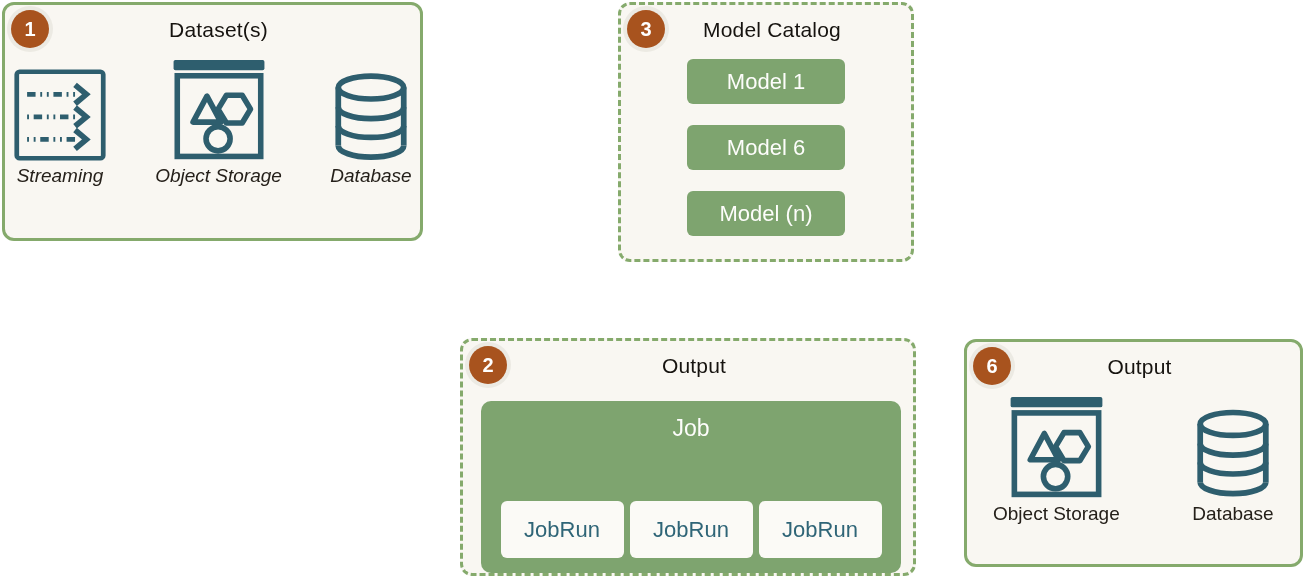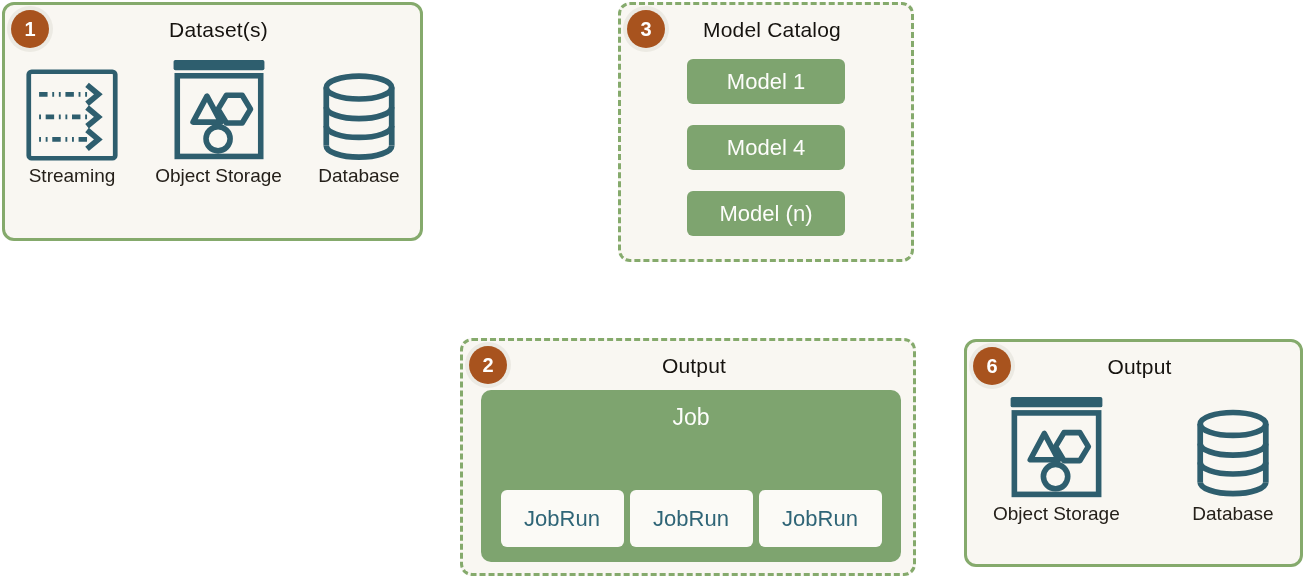--- a/index.html
+++ b/index.html
@@ -45,34 +45,34 @@
     display:flex;flex-direction:column;align-items:center;
     margin:0;
   }
   .item figcaption{
     font-size:19px;color:#25201a;margin-top:3px;white-space:nowrap;
   }
   .ic{display:block;}
 
   
   #panel-datasets{left:2px;top:2px;width:421px;height:239px;}
-  #panel-datasets .items{justify-content:space-between;padding:0 20px;}
+  #panel-datasets .items{justify-content:space-between;padding:0 8px;font-style:italic;}
 
   #panel-model-catalog{left:618px;top:2px;width:296px;height:260px;}
   .models{display:flex;flex-direction:column;align-items:center;gap:21px;margin-top:17px;}
   .model-chip{
     width:158px;height:45px;border-radius:6px;
     background:#7ea46f;color:#fdfdfb;
     font-size:22px;
     display:flex;align-items:center;justify-content:center;
   }
 
   #panel-batch{left:460px;top:338px;width:456px;height:238px;}
   .job-box{
-    position:absolute;left:18px;top:49px;width:420px;height:172px;
+    position:absolute;left:18px;top:60px;width:420px;height:172px;
     background:#7ea46f;border-radius:10px;
   }
   .job-label{
     text-align:center;color:#fdfdfb;font-size:23px;margin-top:14px;
   }
   .jobruns{
     position:absolute;left:0;right:0;bottom:15px;
     display:flex;justify-content:center;gap:6px;
   }
   .jobrun{
@@ -148,21 +148,21 @@
         <figcaption>Database</figcaption>
       </figure>
     </div>
   </section>
 
   <section class="panel dashed" id="panel-model-catalog">
     <div class="badge">3</div>
     <h2 class="title">Model Catalog</h2>
     <div class="models">
       <div class="model-chip">Model 1</div>
-      <div class="model-chip">Model 4</div>
+      <div class="model-chip">Model 6</div>
       <div class="model-chip">Model (n)</div>
     </div>
   </section>
 
   <section class="panel dashed" id="panel-batch">
     <div class="badge">2</div>
     <h2 class="title">Output</h2>
     <div class="job-box">
       <div class="job-label">Job</div>
       <div class="jobruns">

